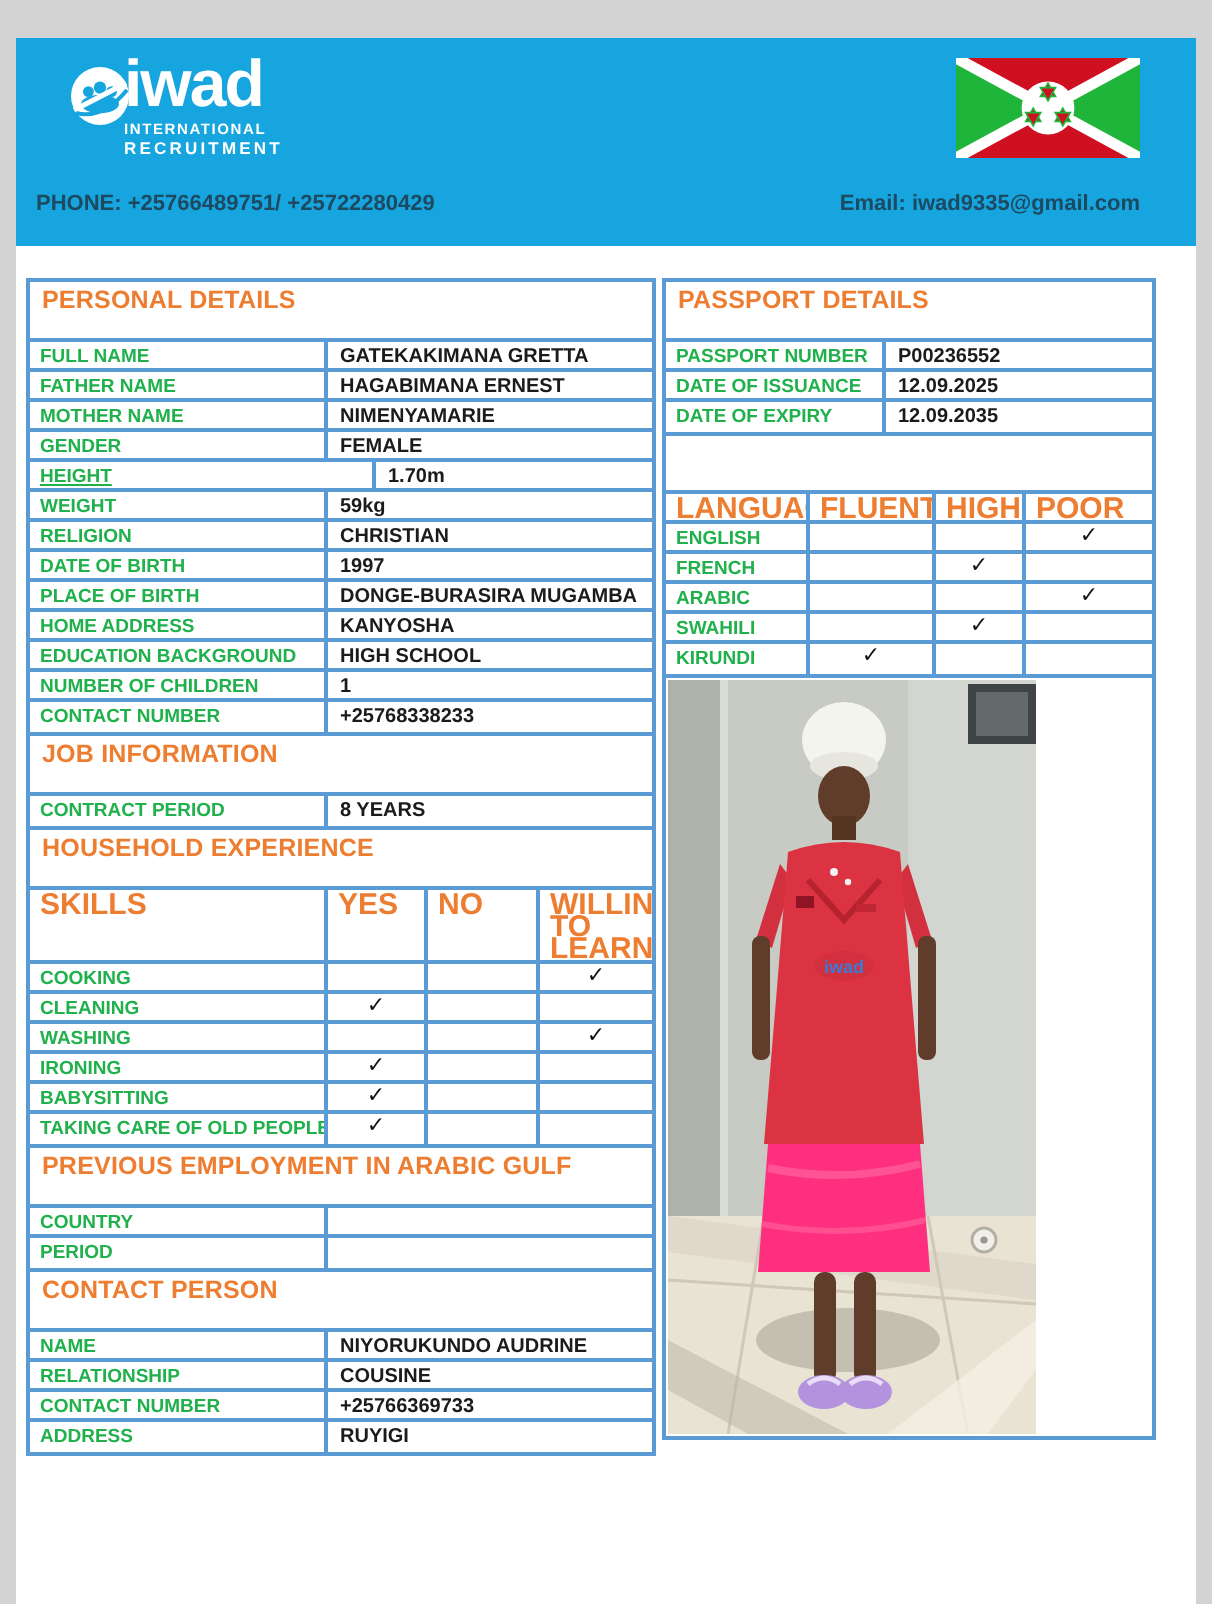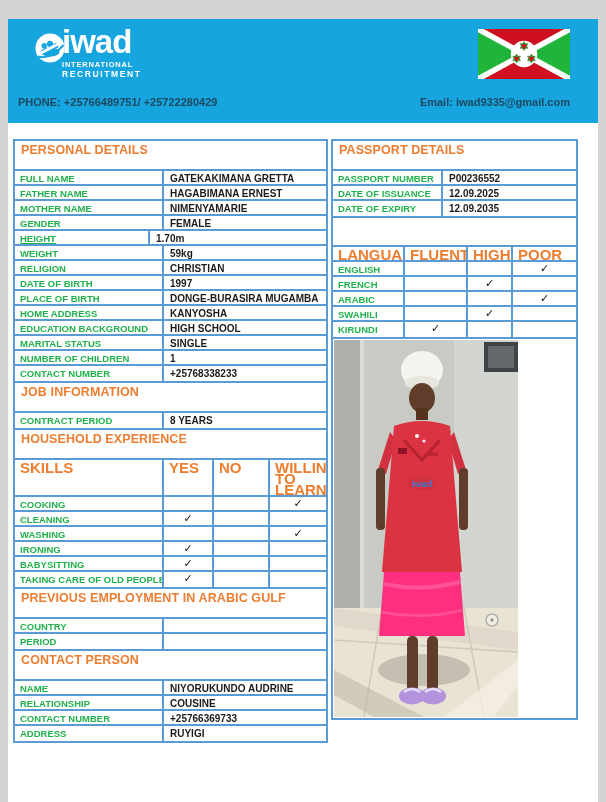--- a/index.html
+++ b/index.html
@@ -108,21 +108,21 @@
           </div>
           <div class="row">
             <div class="cell label" style="width: 147px;">MOTHER NAME</div>
             <div class="cell value">NIMENYAMARIE</div>
           </div>
           <div class="row">
             <div class="cell label" style="width: 147px;">GENDER</div>
             <div class="cell value">FEMALE</div>
           </div>
           <div class="row">
-            <div class="cell label" style="width: 133px; text-decoration: underline;">HEIGHT</div>
+            <div class="cell label" style="width: 171px; text-decoration: underline;">HEIGHT</div>
             <div class="cell value">1.70m</div>
           </div>
           <div class="row">
             <div class="cell label" style="width: 147px;">WEIGHT</div>
             <div class="cell value">59kg</div>
           </div>
           <div class="row">
             <div class="cell label" style="width: 147px;">RELIGION</div>
             <div class="cell value">CHRISTIAN</div>
           </div>
@@ -134,24 +134,20 @@
             <div class="cell label" style="width: 147px;">PLACE OF BIRTH</div>
             <div class="cell value">DONGE-BURASIRA MUGAMBA</div>
           </div>
           <div class="row">
             <div class="cell label" style="width: 147px;">HOME ADDRESS</div>
             <div class="cell value">KANYOSHA</div>
           </div>
           <div class="row">
             <div class="cell label" style="width: 147px;">EDUCATION BACKGROUND</div>
             <div class="cell value">HIGH SCHOOL</div>
-          </div>
-          <div class="row">
-            <div class="cell label" style="width: 147px;">MARITAL STATUS</div>
-            <div class="cell value">SINGLE</div>
           </div>
           <div class="row">
             <div class="cell label" style="width: 147px;">NUMBER OF CHILDREN</div>
             <div class="cell value">1</div>
           </div>
           <div class="row">
             <div class="cell label" style="width: 147px;">CONTACT NUMBER</div>
             <div class="cell value">+25768338233</div>
           </div>
         </div>

